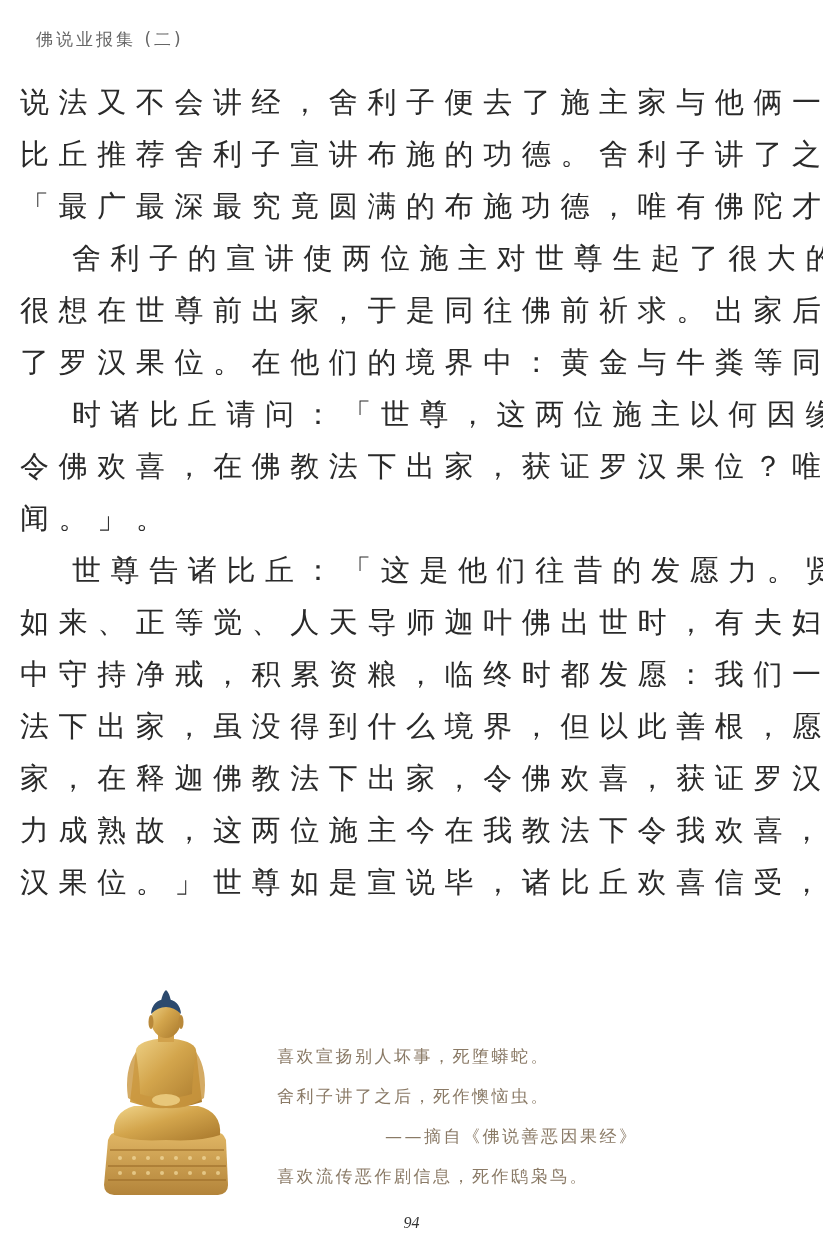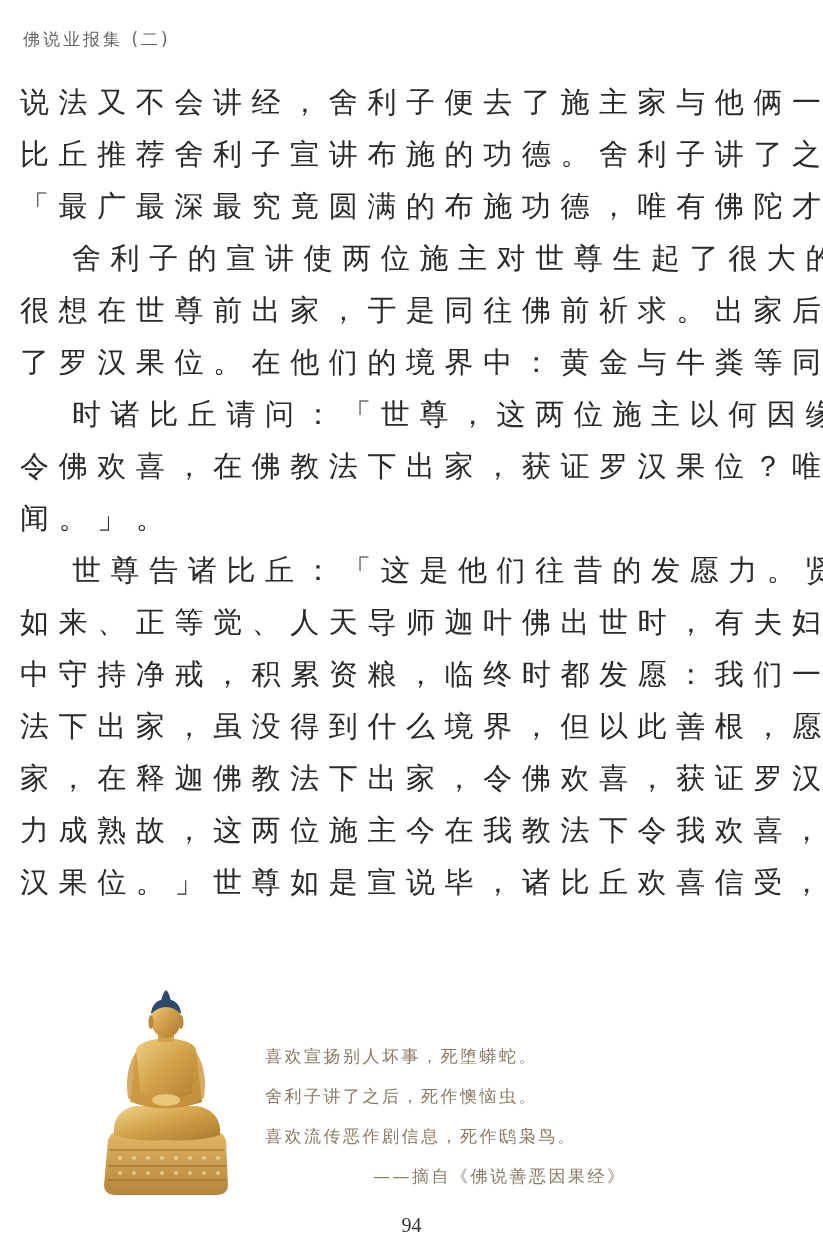--- a/index.html
+++ b/index.html
@@ -1,29 +1,29 @@
 <!DOCTYPE html>
 <html><head>
 <meta charset="utf-8">
 <style>
   html, body { margin: 0; padding: 0; background: #ffffff; }
   body { width: 823px; height: 1243px; position: relative; overflow: hidden;
          font-family: "DejaVu Sans", "Liberation Sans", sans-serif; color: #222; }
-  .running-head { position: absolute; left: 23px; top: 28px; font-size: 17px;
+  .running-head { position: absolute; left: 36px; top: 28px; font-size: 17px;
                   color: #666; letter-spacing: 3px; }
   .body-text { position: absolute; left: 20px; top: 76px; width: 790px; }
   .line { height: 52px; line-height: 52px; font-size: 29px; color: #2a2a2a;
           white-space: nowrap; letter-spacing: 9.6px; font-weight: 300; }
   .line.indent { padding-left: 52px; }
   .figure { position: absolute; left: 100px; top: 990px; width: 132px; height: 208px; }
   .quote { position: absolute; left: 265px; top: 1036px; color: #8a7a66; font-size: 17px; }
-  .quote .qline { height: 40px; line-height: 40px; letter-spacing: 2.5px; white-space: nowrap; }
+  .quote .qline { height: 40px; line-height: 40px; letter-spacing: 2.5px; white-space: nowrap; margin-left: 12px; }
   .quote .source { padding-left: 108px; }
   .page-number { position: absolute; left: 0; width: 823px; top: 1214px; text-align: center;
-                 font-family: "Liberation Serif", "DejaVu Serif", serif; font-size: 20px; color: #333; }
+                 font-family: "Liberation Serif", "DejaVu Serif", serif; font-size: 16px; color: #333; font-style: italic; }
 </style>
 </head>
 <body>
 
 <div class="running-head">佛说业报集 (二)</div>
 
 <div class="body-text">
   <div class="line">说法又不会讲经，舍利子便去了施主家与他俩一起受供。之后，二</div>
   <div class="line">比丘推荐舍利子宣讲布施的功德。舍利子讲了之后，告诉他们：</div>
   <div class="line">「最广最深最究竟圆满的布施功德，唯有佛陀才能够如量宣说。」。</div>
@@ -91,17 +91,17 @@
     <path d="M61 11 Q63 2 66 0 Q69 2 71 11 Z" fill="#2c4a6e"></path>
 
     <ellipse cx="51" cy="32" rx="2.5" ry="7" fill="#b9893a"></ellipse>
     <ellipse cx="81" cy="32" rx="2.5" ry="7" fill="#b9893a"></ellipse>
   </svg>
 </div>
 
 <div class="quote">
   <div class="qline">喜欢宣扬别人坏事，死堕蟒蛇。</div>
   <div class="qline">舍利子讲了之后，死作懊恼虫。</div>
+  <div class="qline source">——摘自《佛说善恶因果经》</div>
   <div class="qline">喜欢流传恶作剧信息，死作鸱枭鸟。</div>
-  <div class="qline source">——摘自《佛说善恶因果经》</div>
 </div>
 
 <div class="page-number">94</div>
 
 </body></html>

